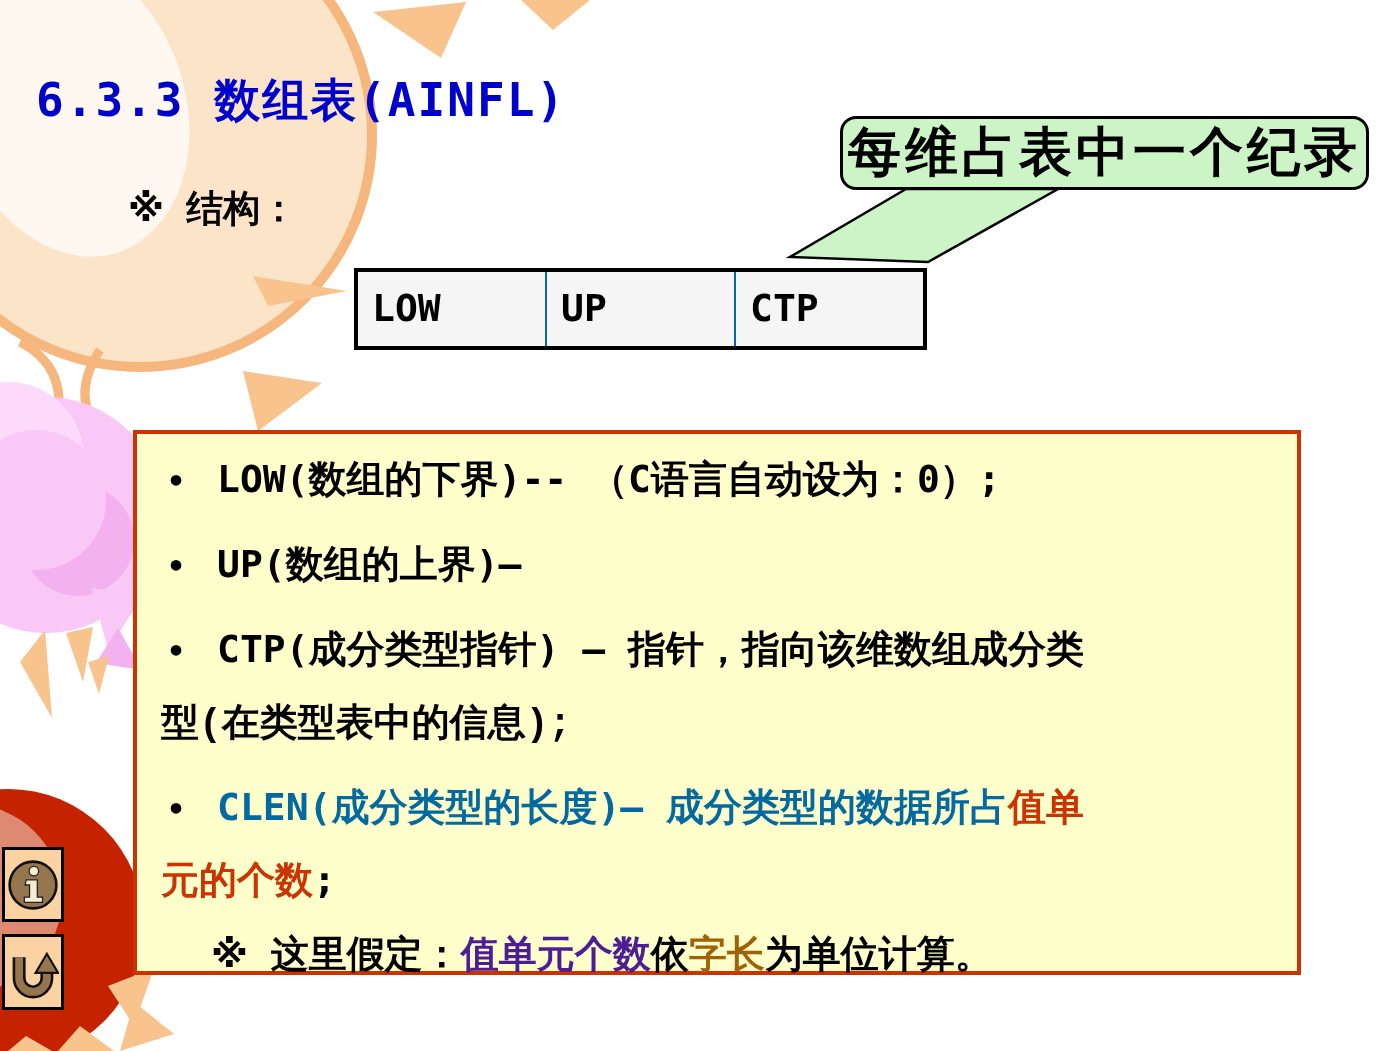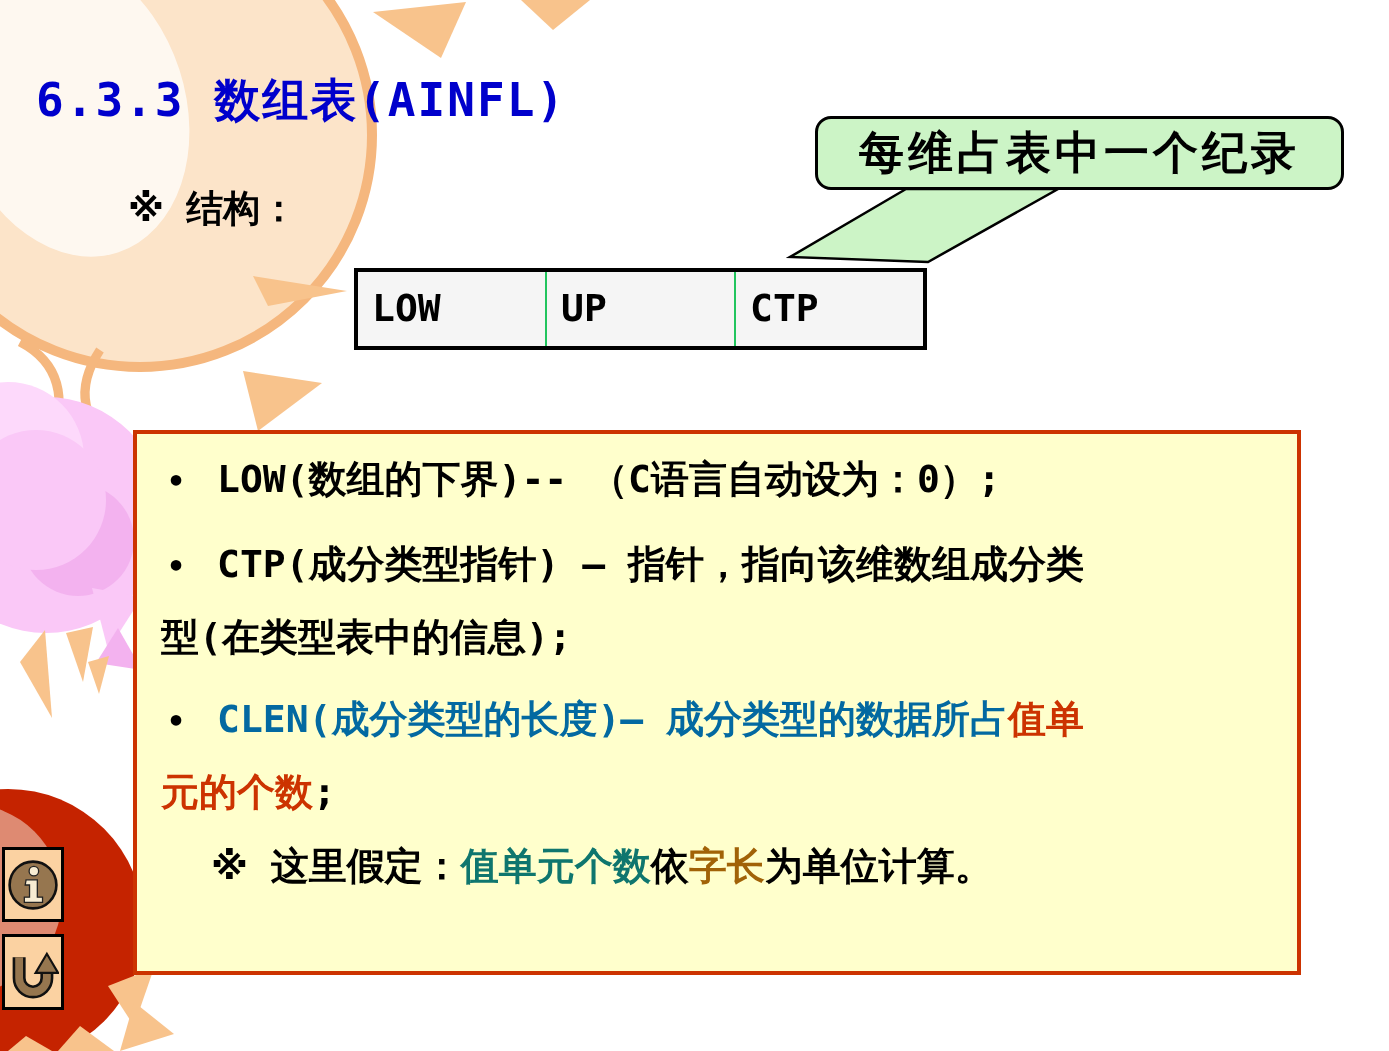--- a/index.html
+++ b/index.html
@@ -13,34 +13,34 @@
   .title{
     position:absolute;left:36px;top:50px;z-index:2;
     font-size:46px;font-weight:bold;color:var(--c-title);
     letter-spacing:2px;white-space:nowrap;margin-top:20px;
   }
   .structure-label{
     position:absolute;left:128px;top:184px;z-index:2;
     font-size:37px;font-weight:bold;color:#000;white-space:nowrap;
   }
   .bubble{
-    position:absolute;left:815px;top:116px;width:529px;height:74px;z-index:3;
+    position:absolute;left:840px;top:116px;width:529px;height:74px;z-index:3;
     background:var(--c-callout);
     border:3px solid #000;border-radius:16px;
     display:flex;align-items:center;justify-content:center;
-    font-size:45px;font-weight:bold;color:#000;letter-spacing:4px;
+    font-size:53px;font-weight:bold;color:#000;letter-spacing:4px;
     box-sizing:border-box;white-space:nowrap;
   }
   .rec-table{
     position:absolute;left:354px;top:268px;width:573px;height:82px;z-index:2;
     border:4px solid #000;background:var(--c-table_bg);
     box-sizing:border-box;display:flex;
   }
   .rec-cell{
-    flex:1;border-right:2px solid #22c55e;
+    flex:1;border-right:2px solid #0369a1;
     font-size:38px;font-weight:bold;color:#000;
     line-height:72px;padding-left:14px;white-space:nowrap;
     font-family:"DejaVu Sans Mono","Liberation Mono",monospace;
   }
   .rec-cell:last-child{border-right:none;}
   .notes{
     position:absolute;left:133px;top:430px;width:1168px;height:545px;z-index:2;
     background:var(--c-box_bg);border:4px solid var(--c-box_border);
     box-sizing:border-box;padding:10px 20px 0 24px;
   }
@@ -108,25 +108,26 @@
 <div class="structure-label">※ 结构：</div>
 
 <div class="rec-table">
     <div class="rec-cell">LOW</div>
     <div class="rec-cell">UP</div>
     <div class="rec-cell">CTP</div>
   </div>
 
 <div class="notes">
     <div class="n-line"><span class="bullet">•</span><span style="color: rgb(0, 0, 0);">LOW(数组的下界)-- （C语言自动设为：0）;</span></div>
+    <div class="n-line"><span class="bullet">•</span><span style="color: rgb(0, 0, 0);">UP(数组的上界)—</span></div>
     <div class="n-line"><span class="bullet">•</span><span style="color: rgb(0, 0, 0);">CTP(成分类型指针) – 指针，指向该维数组成分类</span></div>
-    <div class="n-line cont"><span style="color: rgb(0, 0, 0);">型(在类型表中的信息);</span></div>
+    <div class="n-line cont"><span style="color: rgb(0, 0, 0); font-family: Liberation Mono, monospace;">型(在类型表中的信息);</span></div>
     <div class="n-line"><span class="bullet">•</span><span style="color: #0369a1;">CLEN(成分类型的长度)– 成分类型的数据所占</span><span style="color: rgb(204, 51, 0);">值单</span></div>
     <div class="n-line cont"><span style="color: rgb(204, 51, 0);">元的个数</span><span style="color: rgb(0, 0, 0);">;</span></div>
-    <div class="n-line cont indented"><span style="color: rgb(0, 0, 0); text-align: center;">※ 这里假定：</span><span style="color: #0f766e;">值单元个数</span><span style="color: rgb(0, 0, 0);">依</span><span style="color: #a16207;">字长</span><span style="color: rgb(0, 0, 0);">为单位计算。</span></div>
+    <div class="n-line cont indented"><span style="color: rgb(0, 0, 0); text-align: center;">※ 这里假定：</span><span style="color: #4c1d95;">值单元个数</span><span style="color: rgb(0, 0, 0);">依</span><span style="color: #a16207;">字长</span><span style="color: rgb(0, 0, 0);">为单位计算。</span></div>
   </div>
 
 <div class="icon-btn info">
   <svg width="52" height="58" viewBox="0 0 60 64">
     <circle cx="30" cy="32" r="27" fill="var(--c-icon_brown)" stroke="#111" stroke-width="3"></circle>
     <circle cx="31" cy="16" r="5.5" fill="var(--c-icon_cream)" stroke="#222" stroke-width="1.5"></circle>
     <path d="M22 26 h13 v20 h6 v6 H20 v-6 h6 V32 h-5 z" fill="var(--c-icon_cream)" stroke="#222" stroke-width="1.5"></path>
   </svg>
 </div>
 

